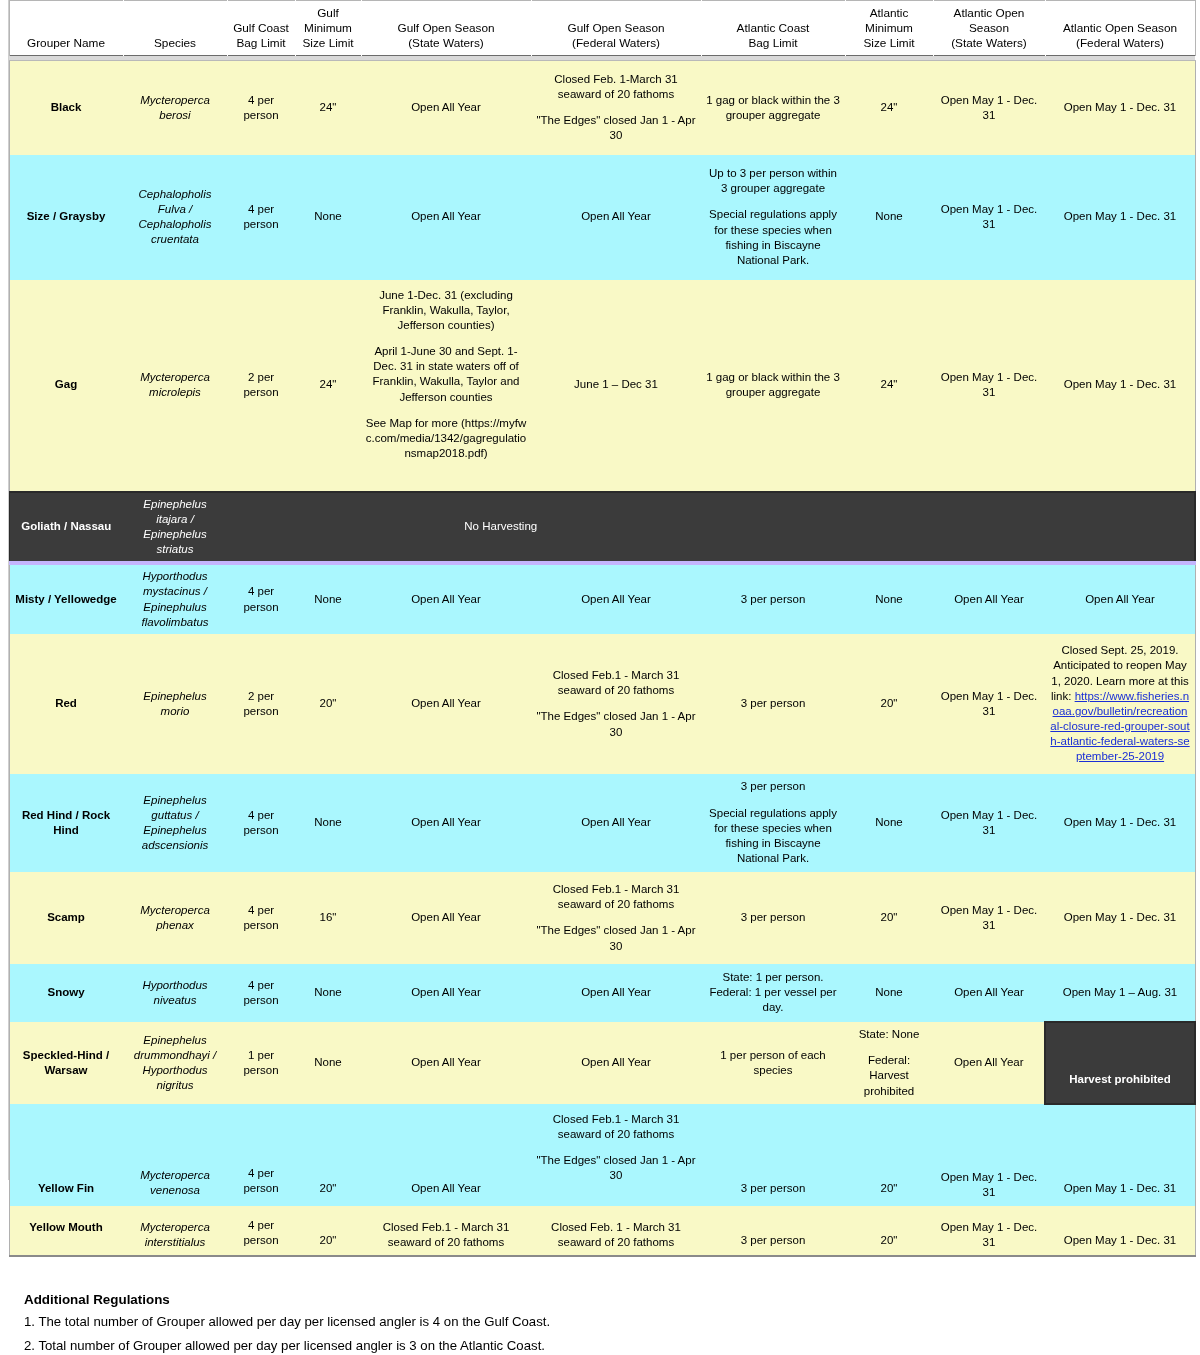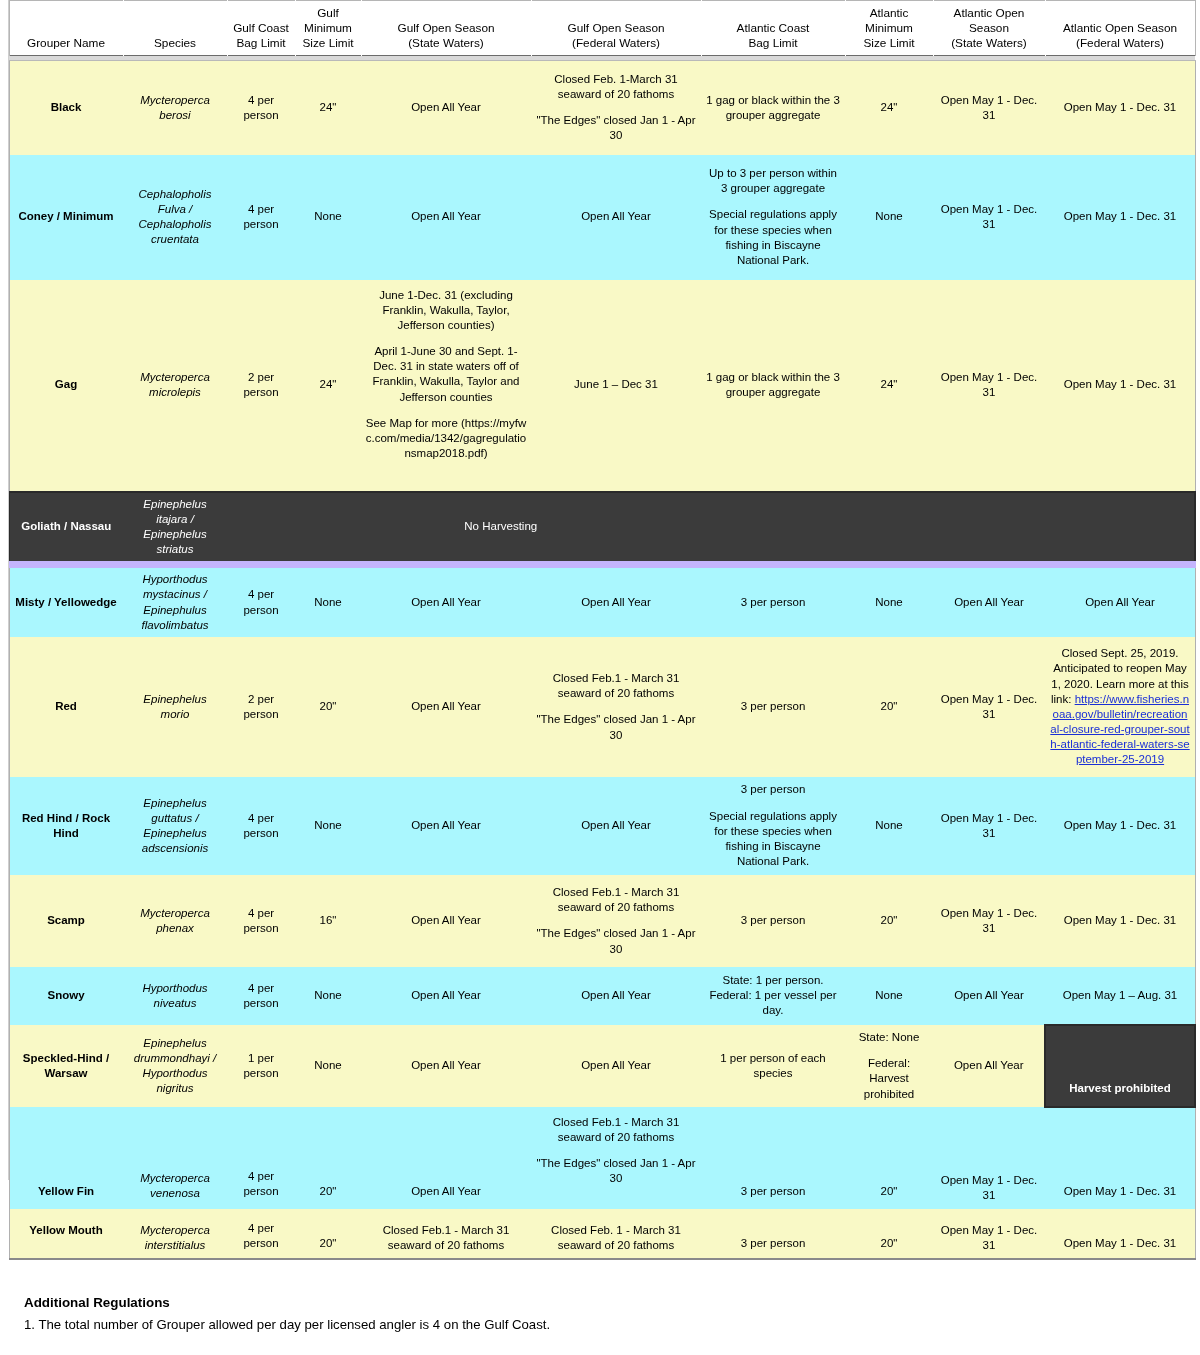--- a/index.html
+++ b/index.html
@@ -88,31 +88,31 @@
   }
   tbody td.species {
     font-style: italic;
   }
   tr.yellow td { background: #f9f9c6; }
   tr.cyan td { background: #aaf7fe; }
   tr.dark td {
     background: #3b3b3b;
     color: #ffffff;
     border-top: 2px solid #2a2a2a;
-    border-bottom: 7px solid #c4b5fd;
+    border-bottom: 4px solid #c4b5fd;
   }
   tr.dark td:first-child { border-left: 2px solid #2a2a2a; }
   tr.dark td:last-child { border-right: 2px solid #2a2a2a; }
 
   td.dark-cell {
     background: #3b3b3b !important;
     color: #ffffff;
     font-weight: bold;
     vertical-align: bottom;
-    padding-bottom: 10px;
+    padding-bottom: 16px;
     border: 2px solid #2a2a2a !important;
     margin-left: 22px;
   }
   tr.table-last td {
     border-bottom: 2px solid #8a8a8a;
   }
   .para-gap { display: block; height: 11px; }
   .lnk {
     color: #1a2fd6;
     text-decoration: underline;
@@ -225,21 +225,21 @@
           <span class="para-gap"></span>
           <span>"The Edges" closed Jan 1 - Apr 30</span>
         </td>
         <td>1 gag or black within the 3 grouper aggregate</td>
         <td>24"</td>
         <td>Open May 1 - Dec. 31</td>
         <td>Open May 1 - Dec. 31</td>
       </tr>
 
       <tr class="cyan" style="height:125px">
-        <td class="name">Coney / Minimum</td>
+        <td class="name">Size / Graysby</td>
         <td class="species">Cephalopholis Fulva / Cephalopholis cruentata</td>
         <td>4 per person</td>
         <td>None</td>
         <td>Open All Year</td>
         <td>Open All Year</td>
         <td>
           <span>Up to 3 per person within 3 grouper aggregate</span>
           <span class="para-gap"></span>
           <span>Special regulations apply for these species when fishing in Biscayne National Park.</span>
         </td>
@@ -399,15 +399,16 @@
         <td style="vertical-align:bottom;padding-bottom:5px">Open May 1 - Dec. 31</td>
         <td style="vertical-align:bottom;padding-bottom:7px">Open May 1 - Dec. 31</td>
       </tr>
 
     </tbody>
   </table>
 
   <div class="notes">
     <h2>Additional Regulations</h2>
     <p>1. The total number of Grouper allowed per day per licensed angler is 4 on the Gulf Coast.</p>
+    <p>2. Total number of Grouper allowed per day per licensed angler is 3 on the Atlantic Coast.</p>
 
   </div>
 </div>
 
 </body></html>

